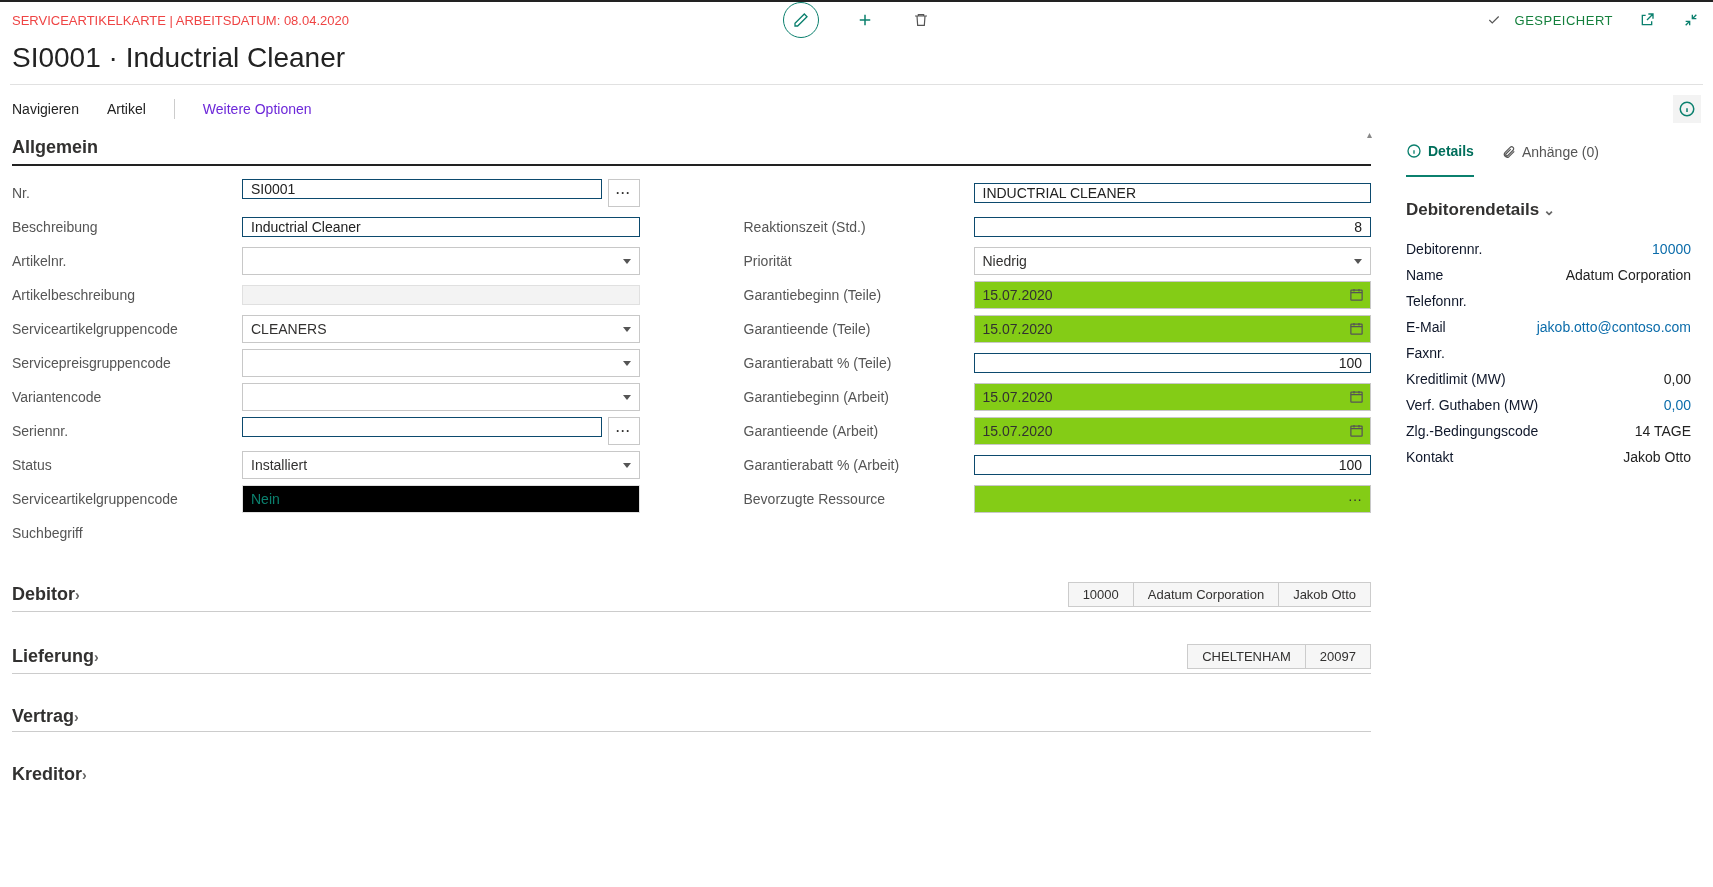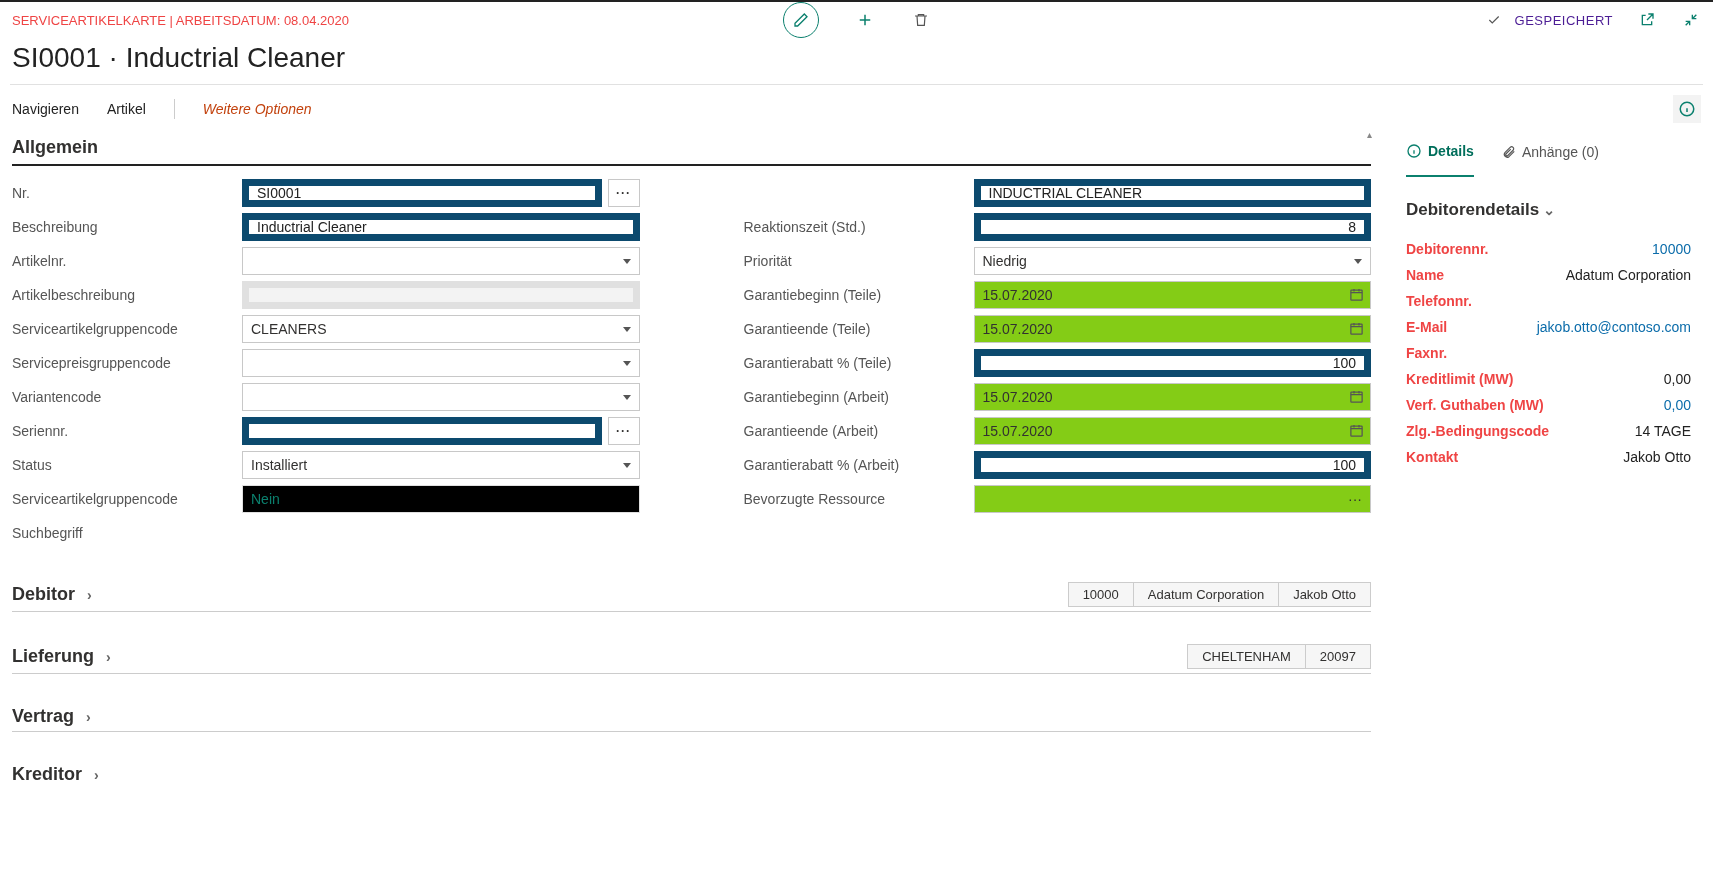--- a/index.html
+++ b/index.html
@@ -58,21 +58,21 @@
   .header-right {
     margin-left: auto;
     display: flex;
     align-items: center;
     gap: 24px;
   }
   .saved-indicator {
     display: flex;
     align-items: center;
     gap: 14px;
-    color: #4c1d95;
+    color: #15803d;
     font-size: 13px;
     letter-spacing: 0.5px;
   }
   .page-title {
     font-size: 28px;
     font-weight: 300;
     color: #222;
     padding: 12px 12px 10px 12px;
   }
   .page-title-sep {
@@ -85,21 +85,21 @@
     gap: 28px;
     padding: 10px 12px 6px 12px;
     position: relative;
   }
   .menubar .mi { cursor: pointer; color: #222; }
   .menubar .sep {
     width: 1px;
     height: 20px;
     background: #ccc;
   }
-  .menubar .mi-muted { color: #c2410c; font-style: italic; }
+  .menubar .mi-muted { color: #6d28d9; }
   .menubar .info-right {
     margin-left: auto;
     width: 28px;
     height: 28px;
     background: #f3f3f3;
     display:flex;align-items:center;justify-content:center;
     cursor:pointer;
   }
   .content-area {
     display: flex;
@@ -150,22 +150,22 @@
     font-size: 14px;
     flex-shrink: 0;
   }
   .input-wrap {
     flex: 1;
     display: flex;
     gap: 6px;
   }
   .inp {
     flex: 1;
-    height: 28px;
-    border: 7px solid #0c4a6e;
+    height: 20px;
+    border: 1px solid #0c4a6e;
     padding: 0 8px;
     font-family: inherit;
     font-size: 14px;
     background: #fff;
     color: #222;
   }
   .inp.readonly { background: #f3f3f3; border-color: #e0e0e0; }
   .inp-sel {
     flex: 1;
     height: 28px;
@@ -227,21 +227,21 @@
   }
   .fasttab-header {
     display:flex;
     align-items:center;
     border-bottom:1px solid #ccc;
     padding-bottom:4px;
   }
   .fasttab-title {
     font-size:18px;
     font-weight:600;
-    display:flex;align-items:center;gap:12px;
+    display:flex;align-items:center;gap:0;
     cursor:pointer;
   }
   .chev {
     font-size:14px;
     color:#666;
   }
   .fasttab-summary {
     margin-left:auto;
     display:flex;
   }
@@ -275,21 +275,21 @@
     font-weight:600;
     display:flex;align-items:center;gap:4px;
     margin-bottom:16px;
   }
   .fb-row {
     display:flex;
     justify-content:space-between;
     padding:5px 0;
     font-size:14px;
   }
-  .fb-row .k { color:#ef4444;font-weight:bold; }
+  .fb-row .k { color:#0f172a; }
   .fb-row .v { color:#222; }
   .fb-row .v.link { color:#0b6caa; cursor:pointer; }
   svg { display:block; }
 </style>
 </head>
 <body>
 
 <div class="page">
   <div class="header">
     <div class="header-left">SERVICEARTIKELKARTE | ARBEITSDATUM: 08.04.2020</div>

